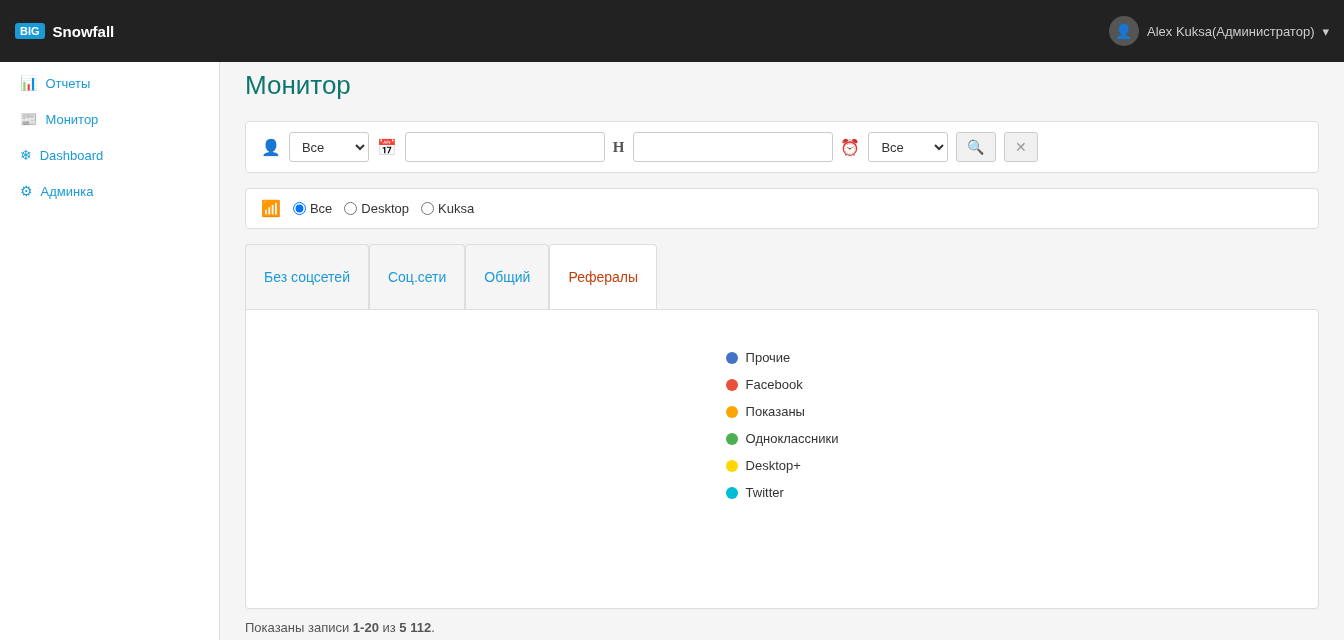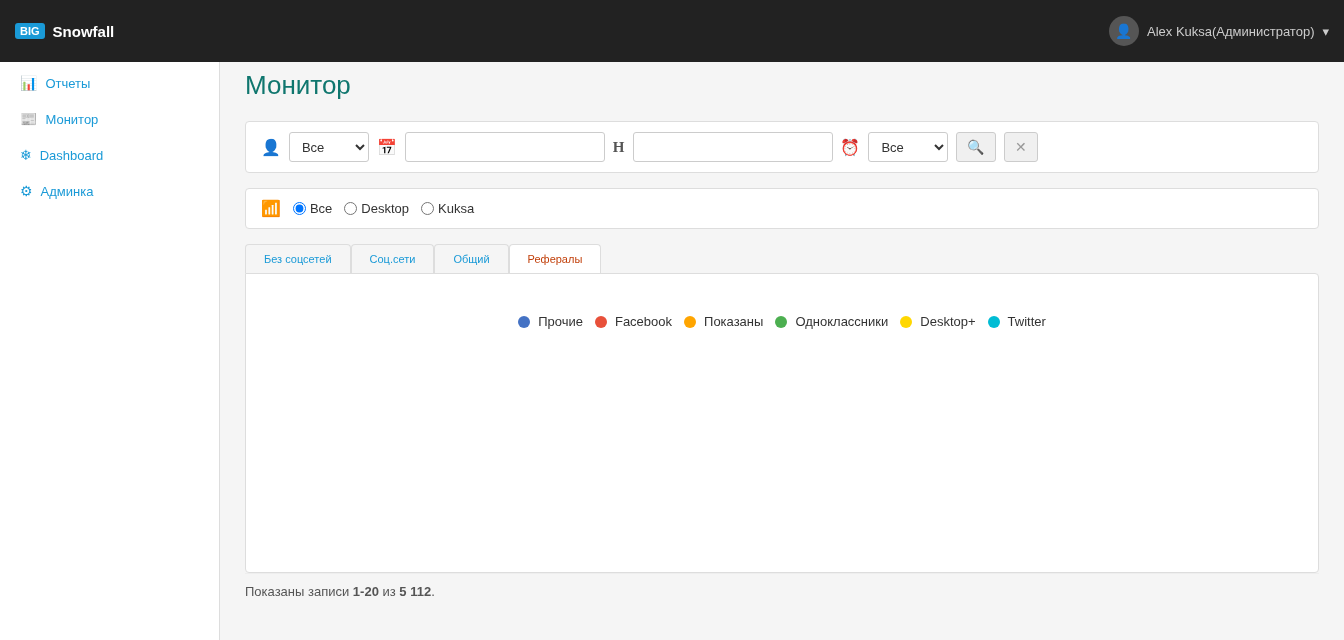--- a/index.html
+++ b/index.html
@@ -145,27 +145,27 @@
     .radio-label { display: flex; align-items: center; gap: 4px; cursor: pointer; font-size: 13px; }
     input[type=radio] { cursor: pointer; }
 
     
     .tabs {
       display: flex;
       gap: 0;
       margin-bottom: 0;
     }
     .tab {
-      padding: 8px 18px;
+      padding: 24px 18px;
       cursor: pointer;
       border: 1px solid #ddd;
       border-bottom: none;
       background: #f5f5f5;
       color: #1a9ad7;
-      font-size: 11px;
+      font-size: 14px;
       border-radius: 4px 4px 0 0;
     }
     .tab.active {
       background: #fff;
       color: #c2410c;
       border-color: #ddd;
       font-weight: normal;
     }
 
     
@@ -195,21 +195,21 @@
     }
 
     .pie-chart {
       width: 260px;
       height: 260px;
     }
 
     
     .legend {
       display: flex;
-      flex-direction: row;
+      flex-direction: column;
       gap: 12px;
     }
     .legend-item {
       display: flex;
       align-items: center;
       gap: 8px;
       font-size: 13px;
     }
     .legend-dot {
       width: 12px; height: 12px;

